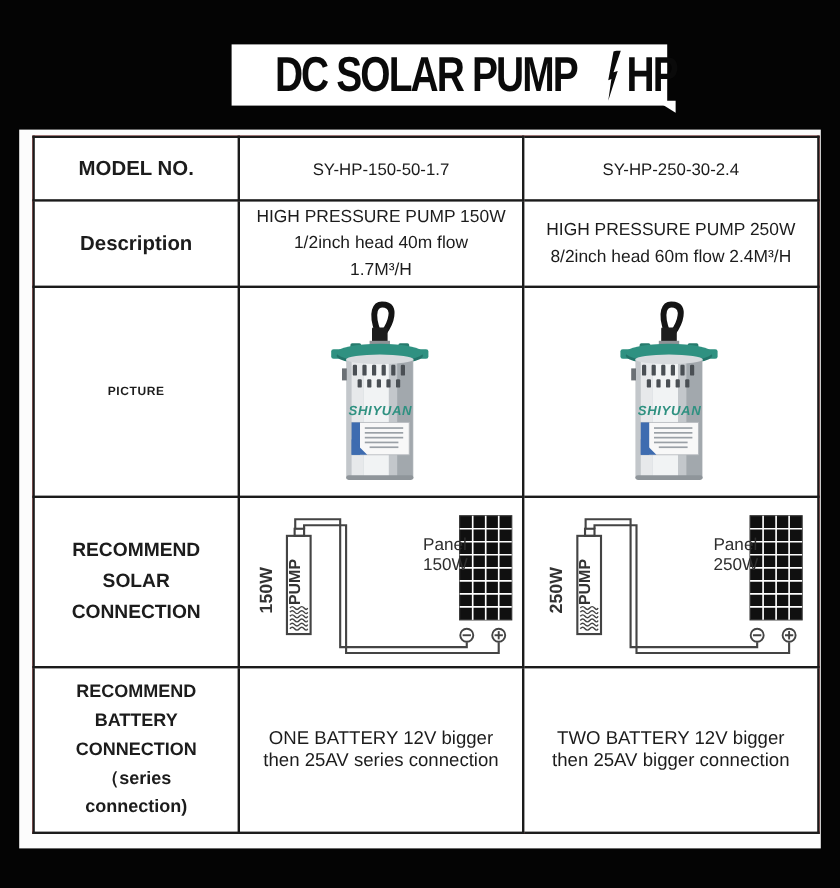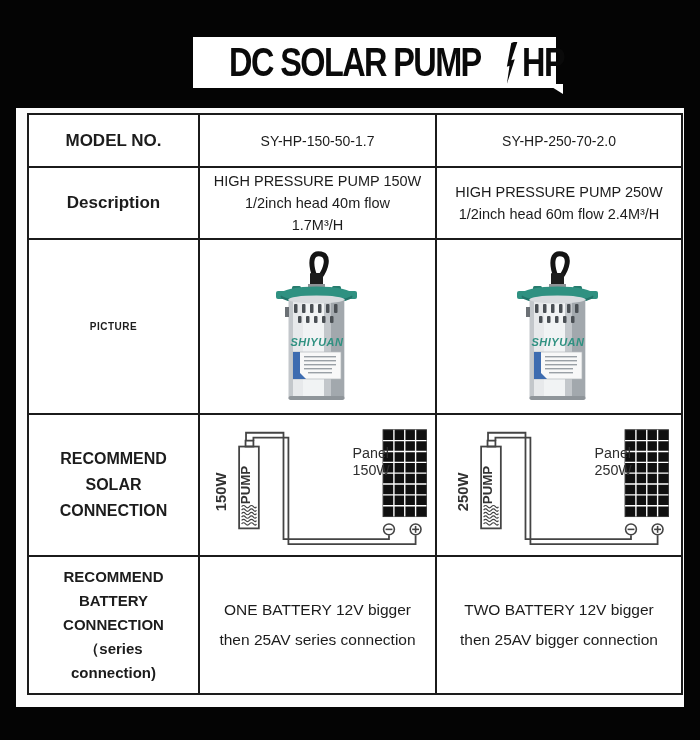--- a/index.html
+++ b/index.html
@@ -20,21 +20,21 @@
              width:654px;background:#ef4444;}
   table.spec td,table.spec th{border:2px solid #1b1b1b;padding:0;text-align:center;vertical-align:middle;
              background:#fff;}
   .pre{white-space:pre-line;}
   .lbl{font-weight:bold;font-size:17px;}
   .model-val{font-size:14px;}
   .desc-txt{font-size:14.5px;line-height:22px;}
   .pic-lbl{font-weight:bold;font-size:10px;letter-spacing:.5px;}
   .solar-lbl{font-weight:bold;font-size:16px;line-height:26px;}
   .batt-lbl{font-weight:bold;font-size:15px;line-height:24px;}
-  .batt-txt{font-size:15.5px;line-height:30px;}
+  .batt-txt{font-size:15.5px;line-height:18px;}
   .r-model{height:53px;} .r-desc{height:72px;} .r-pic{height:175px;}
   .r-solar{height:142px;} .r-batt{height:138px;}
   .diagram{display:block;margin:0 auto;}
   .pumpphoto{display:block;margin:4px auto 0 auto;}
 </style>
 </head>
 <body>
 
 <div class="canvas">
 
@@ -53,30 +53,30 @@
       <colgroup>
           <col style="width:171px">
           <col style="width:237px">
           <col style="width:246px">
         </colgroup>
 
       <tbody>
           <tr class="r-model">
         <td class="lbl">MODEL NO.</td>
         <td class="model-val">SY-HP-150-50-1.7</td>
-        <td class="model-val">SY-HP-250-70-2.0</td>
+        <td class="model-val">SY-HP-250-30-2.4</td>
       </tr>
 
       <tr class="r-desc">
         <td class="lbl">Description</td>
         <td class="desc-txt pre">HIGH PRESSURE PUMP 150W
 1/2inch head 40m flow
 1.7M³/H</td>
         <td class="desc-txt pre">HIGH PRESSURE PUMP 250W
-1/2inch head 60m flow 2.4M³/H</td>
+8/2inch head 60m flow 2.4M³/H</td>
       </tr>
 
       <tr class="r-pic">
         <td class="pic-lbl">PICTURE</td>
         <td>
           <svg class="pumpphoto" width="110" height="160" viewBox="0 0 110 160">
             <path d="M52,28 C46,12 49,3 58,5 C67,7 63,20 57,28" fill="none" stroke="#141414" stroke-width="5" stroke-linecap="round"></path>
             <rect x="47" y="24" width="13" height="13" rx="1" fill="#1d1d1d"></rect>
             <rect x="45" y="35" width="17" height="9" fill="#8e9296"></rect>
             <g>

